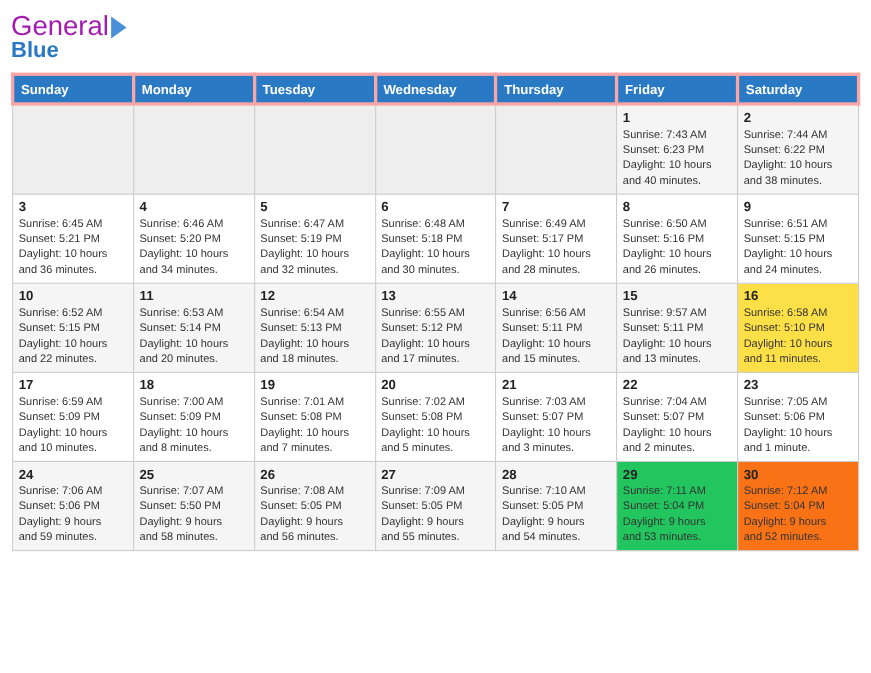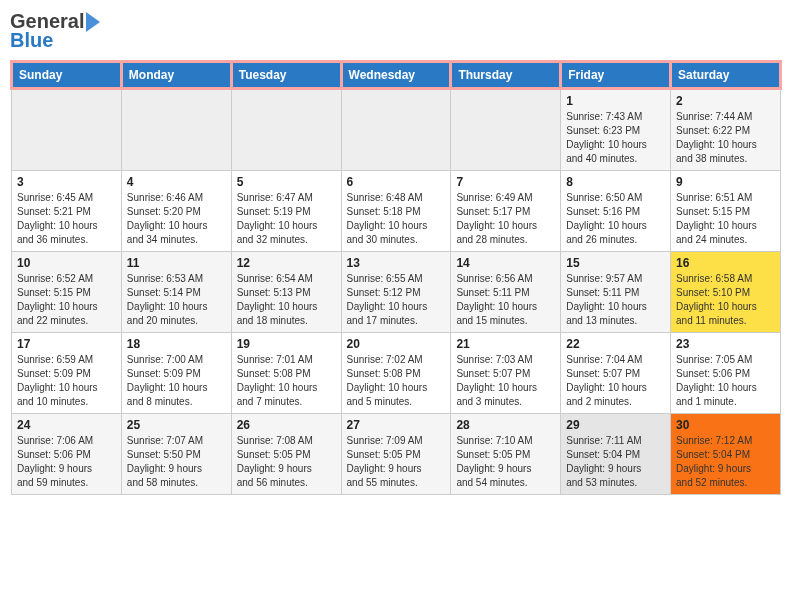--- a/index.html
+++ b/index.html
@@ -64,21 +64,21 @@
     }
     .day-info { font-size: 10px; color: #333; line-height: 1.4; }
     .empty { background: #eee !important; }
   </style>
 </head>
 <body>
 
 <div class="header">
   <div class="logo">
     <div class="logo-line1">
-      <span style="font-size:20px;font-weight:bold;color:#404040;">General</span>
+      <span style="font-size:25px;font-weight:normal;color:#a21caf;">General</span>
       <span class="logo-arrow"></span>
     </div>
     <span style="font-size:20px;font-weight:bold;color:#2979c4;margin-top:-4px;">Blue</span>
   </div>
   <div class="title-block">
     <div class="month-title"></div>
     <div class="location"></div>
   </div>
 </div>
 
@@ -298,21 +298,21 @@
 Daylight: 9 hours
 and 55 minutes.</div>
         </td>
         <td style="background: rgb(245, 245, 245);">
           <span class="day-num">28</span>
           <div class="day-info" style="white-space: pre-wrap;">Sunrise: 7:10 AM
 Sunset: 5:05 PM
 Daylight: 9 hours
 and 54 minutes.</div>
         </td>
-        <td style="background: #e5e5e5; margin-left: 39px;">
+        <td style="background: #22c55e; margin-left: 39px;">
           <span class="day-num">29</span>
           <div class="day-info" style="white-space: pre-wrap;">Sunrise: 7:11 AM
 Sunset: 5:04 PM
 Daylight: 9 hours
 and 53 minutes.</div>
         </td>
         <td style="background: #f97316;">
           <span class="day-num">30</span>
           <div class="day-info" style="white-space: pre-wrap;">Sunrise: 7:12 AM
 Sunset: 5:04 PM

